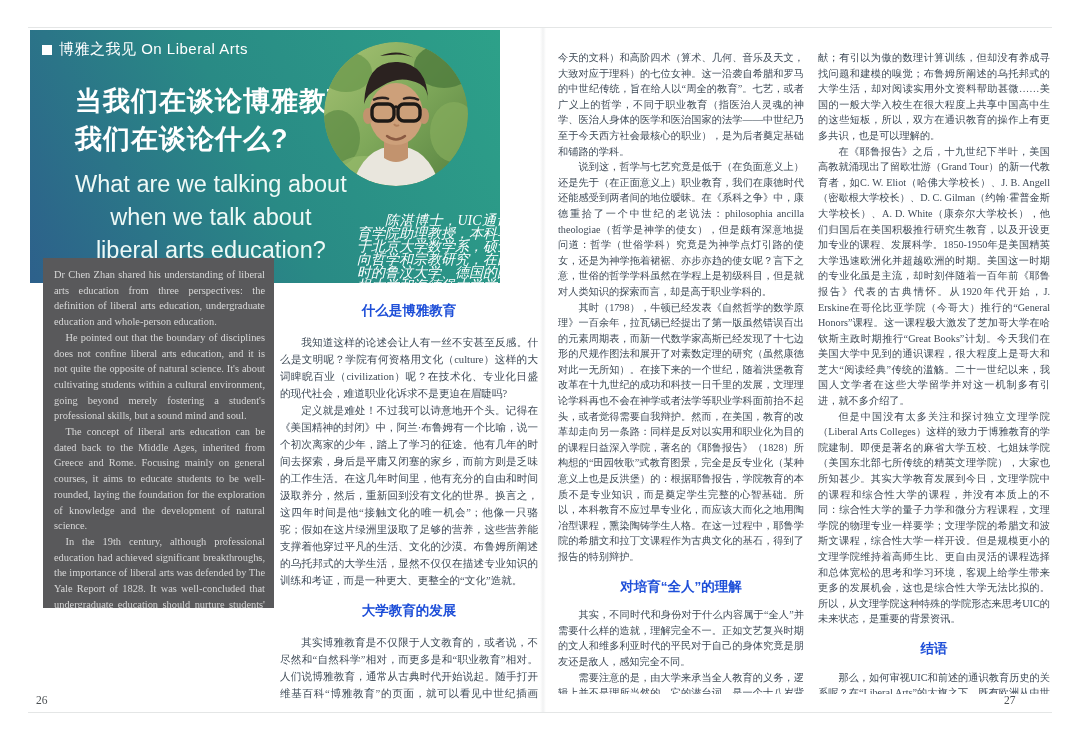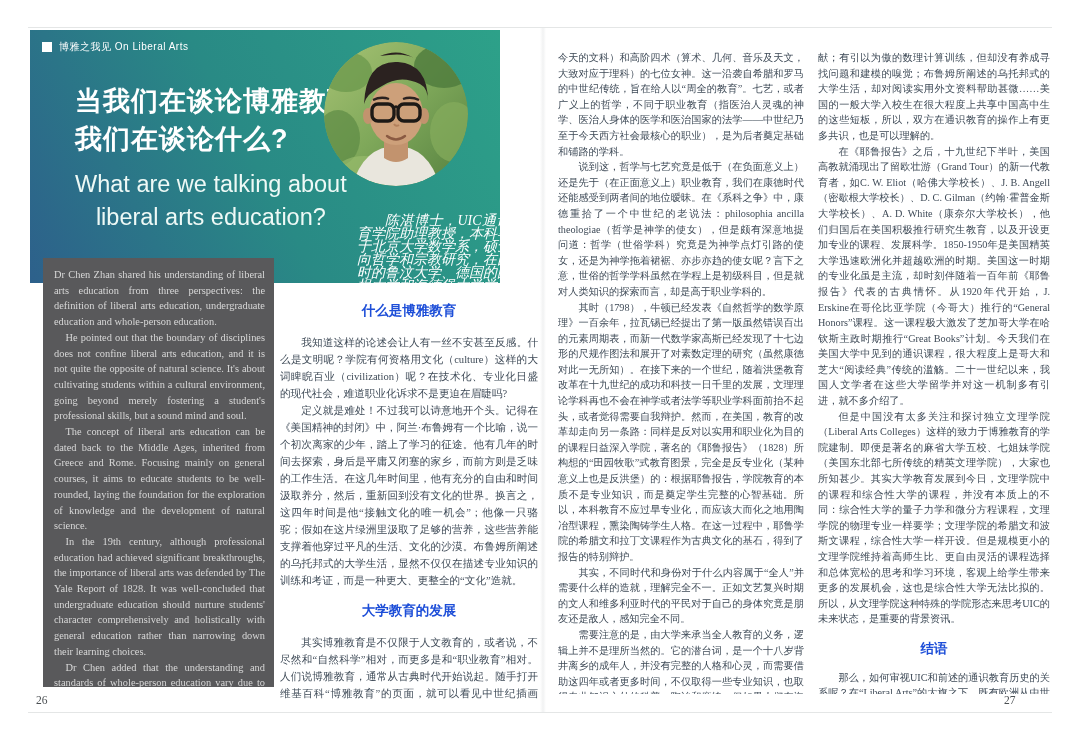--- a/index.html
+++ b/index.html
@@ -10,37 +10,37 @@
   .edge { position:absolute; left:28px; width:1024px; height:1px; background:#e4e6e6; }
   .edge.top { top:27px; }
   .edge.bottom { top:712px; }
   .fold { position:absolute; top:28px; left:540px; width:6px; height:684px;
           background:linear-gradient(90deg, rgba(0,0,0,0) 0%, rgba(120,130,135,0.10) 50%, rgba(0,0,0,0) 100%); }
 
   
   .hero { position:absolute; left:30px; top:30px; width:470px; height:253px;
           background:linear-gradient(62deg, #2d608b 0%, #298a85 48%, #2da189 100%); color:#fff; }
   .kicker { position:absolute; left:12px; top:10px; display:flex; align-items:center; gap:7px;
-            font-size:10px; letter-spacing:0.5px; color:#ffffff; }
+            font-size:15px; letter-spacing:0.5px; color:#ffffff; }
   .kicker-square { width:10px; height:10px; background:#ffffff; display:inline-block; }
   .title-cn { position:absolute; left:45px; top:52px; font-size:27px; font-weight:700;
               line-height:38px; letter-spacing:1px; }
   .title-cn span { display:block; }
   .title-en { position:absolute; left:45px; top:138px; font-size:23.5px; font-weight:400;
               line-height:33px; color:#eef9f6; }
   .title-en span { display:block;text-align:center; }
 
   .photo { position:absolute; left:324px; top:42px; width:144px; height:144px; border-radius:50%;
            overflow:hidden; }
   .caption { position:absolute; left:327px; top:184px; width:168px; height:92px;
              font-family:"Liberation Serif", serif; font-style:italic;
              font-size:14px; line-height:13px; color:#ffffff; text-align:justify; text-indent:2em; }
 
   
-  .graybox { position:absolute; left:43px; top:258px; width:231px; height:429px; background:#59595b;
+  .graybox { position:absolute; left:43px; top:258px; width:231px; height:350px; background:#59595b;
              padding:9px 9px 0 11px; font-family:"Liberation Serif", serif;
              font-size:10.4px; line-height:15.7px; color:#d8d8d8; text-align:justify; overflow:hidden; }
   .graybox p { text-indent:0; }
   .graybox p + p { text-indent:1.1em; }
 
   
   .col { position:absolute; font-family:"Liberation Serif","DejaVu Serif", serif;
          color:#3e4a57; text-align:justify; overflow:hidden; }
   .col p { text-indent:2em; }
   .col p.cont { text-indent:0; }
@@ -70,20 +70,21 @@
     <div class="kicker">
       <span class="kicker-square"></span>
       <span>博雅之我见 On Liberal Arts</span>
     </div>
     <h1 class="title-cn">
       <span>当我们在谈论博雅教育时，</span>
       <span>我们在谈论什么?</span>
     </h1>
     <h2 class="title-en">
       <span>What are we talking about</span>
+      <span>when we talk about</span>
       <span>liberal arts education?</span>
     </h2>
     <p class="caption">陈湛博士，UIC通识教育学院助理教授，本科毕业于北京大学数学系，硕士转向哲学和宗教研究，在比利时的鲁汶大学、德国的图宾根大学和海德堡大学学习，博士毕业于哈佛大学近东语言与文明系。</p>
   </section>
 
   <div class="photo">
     <svg width="144" height="144" viewBox="0 0 144 144">
       <defs>
         <linearGradient id="fol" x1="0" y1="0" x2="1" y2="1">
           <stop offset="0" stop-color="#a8c374"></stop>
@@ -133,20 +134,21 @@
     <p>我知道这样的论述会让人有一丝不安甚至反感。什么是文明呢？学院有何资格用文化（culture）这样的大词睥睨百业（civilization）呢？在技术化、专业化日盛的现代社会，难道职业化诉求不是更迫在眉睫吗?</p>
     <p>定义就是难处！不过我可以诗意地开个头。记得在《美国精神的封闭》中，阿兰·布鲁姆有一个比喻，说一个初次离家的少年，踏上了学习的征途。他有几年的时间去探索，身后是平庸又闭塞的家乡，而前方则是乏味的工作生活。在这几年时间里，他有充分的自由和时间汲取养分，然后，重新回到没有文化的世界。换言之，这四年时间是他“接触文化的唯一机会”；他像一只骆驼；假如在这片绿洲里汲取了足够的营养，这些营养能支撑着他穿过平凡的生活、文化的沙漠。布鲁姆所阐述的乌托邦式的大学生活，显然不仅仅在描述专业知识的训练和考证，而是一种更大、更整全的“文化”造就。</p>
     <h3 class="h2">大学教育的发展</h3>
     <p>其实博雅教育是不仅限于人文教育的，或者说，不尽然和“自然科学”相对，而更多是和“职业教育”相对。人们说博雅教育，通常从古典时代开始说起。随手打开维基百科“博雅教育”的页面，就可以看见中世纪插画《哲学与自由七艺》。画中，哲学女王的座下，柏拉图和苏格拉底正在写些什么。环绕他们周围的，从十二点方向顺时针分别是代表初阶三艺（语法、逻辑和修辞，大致对应于</p>
   </div>
 
   <div class="col col-a">
     <p class="cont">今天的文科）和高阶四术（算术、几何、音乐及天文，大致对应于理科）的七位女神。这一沿袭自希腊和罗马的中世纪传统，旨在给人以“周全的教育”。七艺，或者广义上的哲学，不同于职业教育（指医治人灵魂的神学、医治人身体的医学和医治国家的法学——中世纪乃至于今天西方社会最核心的职业），是为后者奠定基础和铺路的学科。</p>
     <p>说到这，哲学与七艺究竟是低于（在负面意义上）还是先于（在正面意义上）职业教育，我们在康德时代还能感受到两者间的地位暧昧。在《系科之争》中，康德重拾了一个中世纪的老说法：philosophia ancilla theologiae（哲学是神学的使女），但是颇有深意地提问道：哲学（世俗学科）究竟是为神学点灯引路的使女，还是为神学拖着裙裾、亦步亦趋的使女呢？言下之意，世俗的哲学学科虽然在学程上是初级科目，但是就对人类知识的探索而言，却是高于职业学科的。</p>
     <p>其时（1798），牛顿已经发表《自然哲学的数学原理》一百余年，拉瓦锡已经提出了第一版虽然错误百出的元素周期表，而新一代数学家高斯已经发现了十七边形的尺规作图法和展开了对素数定理的研究（虽然康德对此一无所知）。在接下来的一个世纪，随着洪堡教育改革在十九世纪的成功和科技一日千里的发展，文理理论学科再也不会在神学或者法学等职业学科面前抬不起头，或者觉得需要自我辩护。然而，在美国，教育的改革却走向另一条路：同样是反对以实用和职业化为目的的课程日益深入学院，著名的《耶鲁报告》（1828）所构想的“田园牧歌”式教育图景，完全是反专业化（某种意义上也是反洪堡）的：根据耶鲁报告，学院教育的本质不是专业知识，而是奠定学生完整的心智基础。所以，本科教育不应过早专业化，而应该大而化之地用陶冶型课程，熏染陶铸学生人格。在这一过程中，耶鲁学院的希腊文和拉丁文课程作为古典文化的基石，得到了报告的特别辩护。</p>
+    <h3>对培育“全人”的理解</h3>
     <p>其实，不同时代和身份对于什么内容属于“全人”并需要什么样的造就，理解完全不一。正如文艺复兴时期的文人和维多利亚时代的平民对于自己的身体究竟是朋友还是敌人，感知完全不同。</p>
     <p>需要注意的是，由大学来承当全人教育的义务，逻辑上并不是理所当然的。它的潜台词，是一个十八岁背井离乡的成年人，并没有完整的人格和心灵，而需要借助这四年或者更多时间，不仅取得一些专业知识，也取得专业知识之外的科普、陶冶和磨练。但如果人们在海德堡或者斯特拉斯堡这样的欧洲大学提全人教育，可能要遭人嘲笑：学习击剑和阅读世界名著，这不是高中生和社区协会做的事吗？怎么变成大学的一门课了？其实，这更像是一种妥协：我们在中学训练出基础过硬的阅读和书写能力，但却没有系统阅读经典文</p>
   </div>
 
   <div class="col col-b">
     <p class="cont">献；有引以为傲的数理计算训练，但却没有养成寻找问题和建模的嗅觉；布鲁姆所阐述的乌托邦式的大学生活，却对阅读实用外文资料帮助甚微……美国的一般大学入校生在很大程度上共享中国高中生的这些短板，所以，双方在通识教育的操作上有更多共识，也是可以理解的。</p>
     <p>在《耶鲁报告》之后，十九世纪下半叶，美国高教就涌现出了留欧壮游（Grand Tour）的新一代教育者，如C. W. Eliot（哈佛大学校长）、J. B. Angell（密歇根大学校长）、D. C. Gilman（约翰·霍普金斯大学校长）、A. D. White（康奈尔大学校长），他们归国后在美国积极推行研究生教育，以及开设更加专业的课程、发展科学。1850-1950年是美国精英大学迅速欧洲化并超越欧洲的时期。美国这一时期的专业化虽是主流，却时刻伴随着一百年前《耶鲁报告》代表的古典情怀。从1920年代开始，J. Erskine在哥伦比亚学院（今哥大）推行的“General Honors”课程。这一课程极大激发了芝加哥大学在哈钦斯主政时期推行“Great Books”计划。今天我们在美国大学中见到的通识课程，很大程度上是哥大和芝大“阅读经典”传统的滥觞。二十一世纪以来，我国人文学者在这些大学留学并对这一机制多有引进，就不多介绍了。</p>
     <p>但是中国没有太多关注和探讨独立文理学院（Liberal Arts Colleges）这样的致力于博雅教育的学院建制。即便是著名的麻省大学五校、七姐妹学院（美国东北部七所传统的精英文理学院），大家也所知甚少。其实大学教育发展到今日，文理学院中的课程和综合性大学的课程，并没有本质上的不同：综合性大学的量子力学和微分方程课程，文理学院的物理专业一样要学；文理学院的希腊文和波斯文课程，综合性大学一样开设。但是规模更小的文理学院维持着高师生比、更自由灵活的课程选择和总体宽松的思考和学习环境，客观上给学生带来更多的发展机会，这也是综合性大学无法比拟的。所以，从文理学院这种特殊的学院形态来思考UIC的未来状态，是重要的背景资讯。</p>
     <h3>结语</h3>
     <p>那么，如何审视UIC和前述的通识教育历史的关系呢？在“Liberal Arts”的大旗之下，既有欧洲从中世纪到十八、九世纪境中的泛哲学学科的专业化、科学化的洪堡背景，又有美国语境中十九世纪上半叶中提供灵魂造就、阅读古典文字的反专业化的耶鲁背景。在美国二十世纪以降，既有在综合性大学内的“Great Books”运动，带来各种丰富的通识选修课的演化背景，也有在建制上推进精英化、平行于综合性大学系统的独立文理学院中兴的制度背景。不同时期、不同领域和地域的博雅教育传统甚至是互相拮抗的。我们今天说到博雅教育，需要区分这几个不同源流，这对站在几个不同博雅教育源流之间的UIC，作为中国本土的创新践行者，意味深远。（文：陈湛）◆</p>

